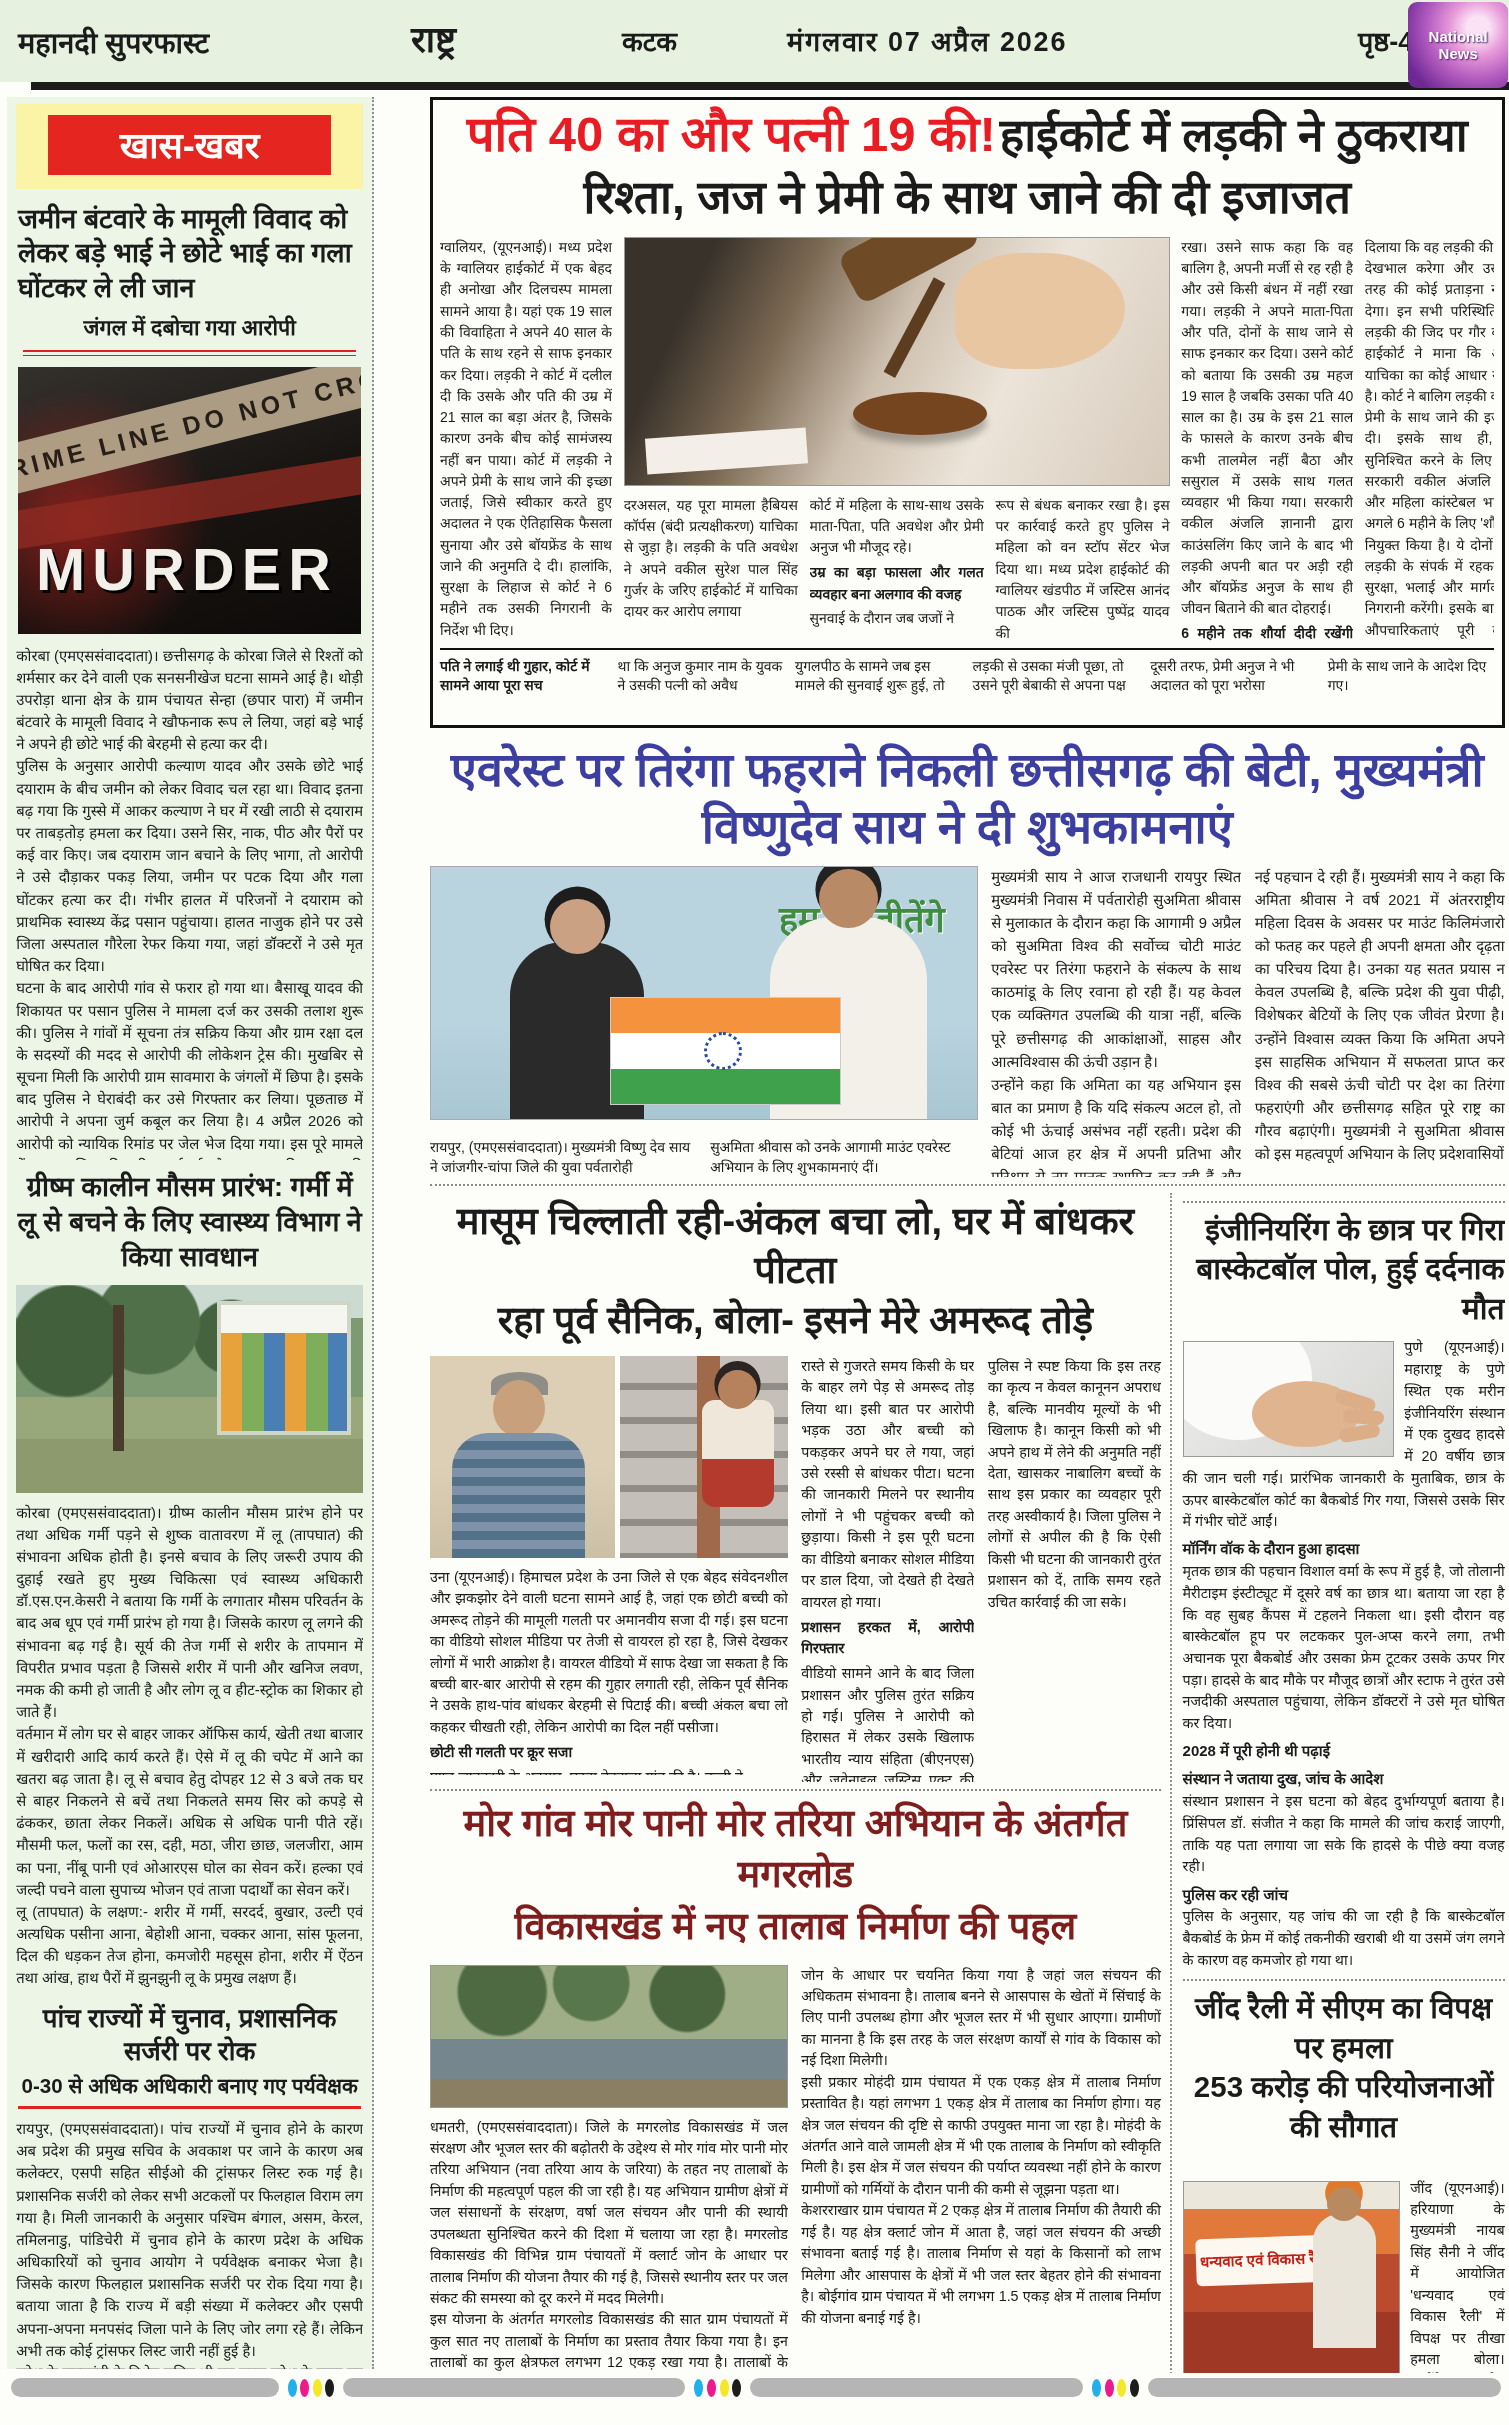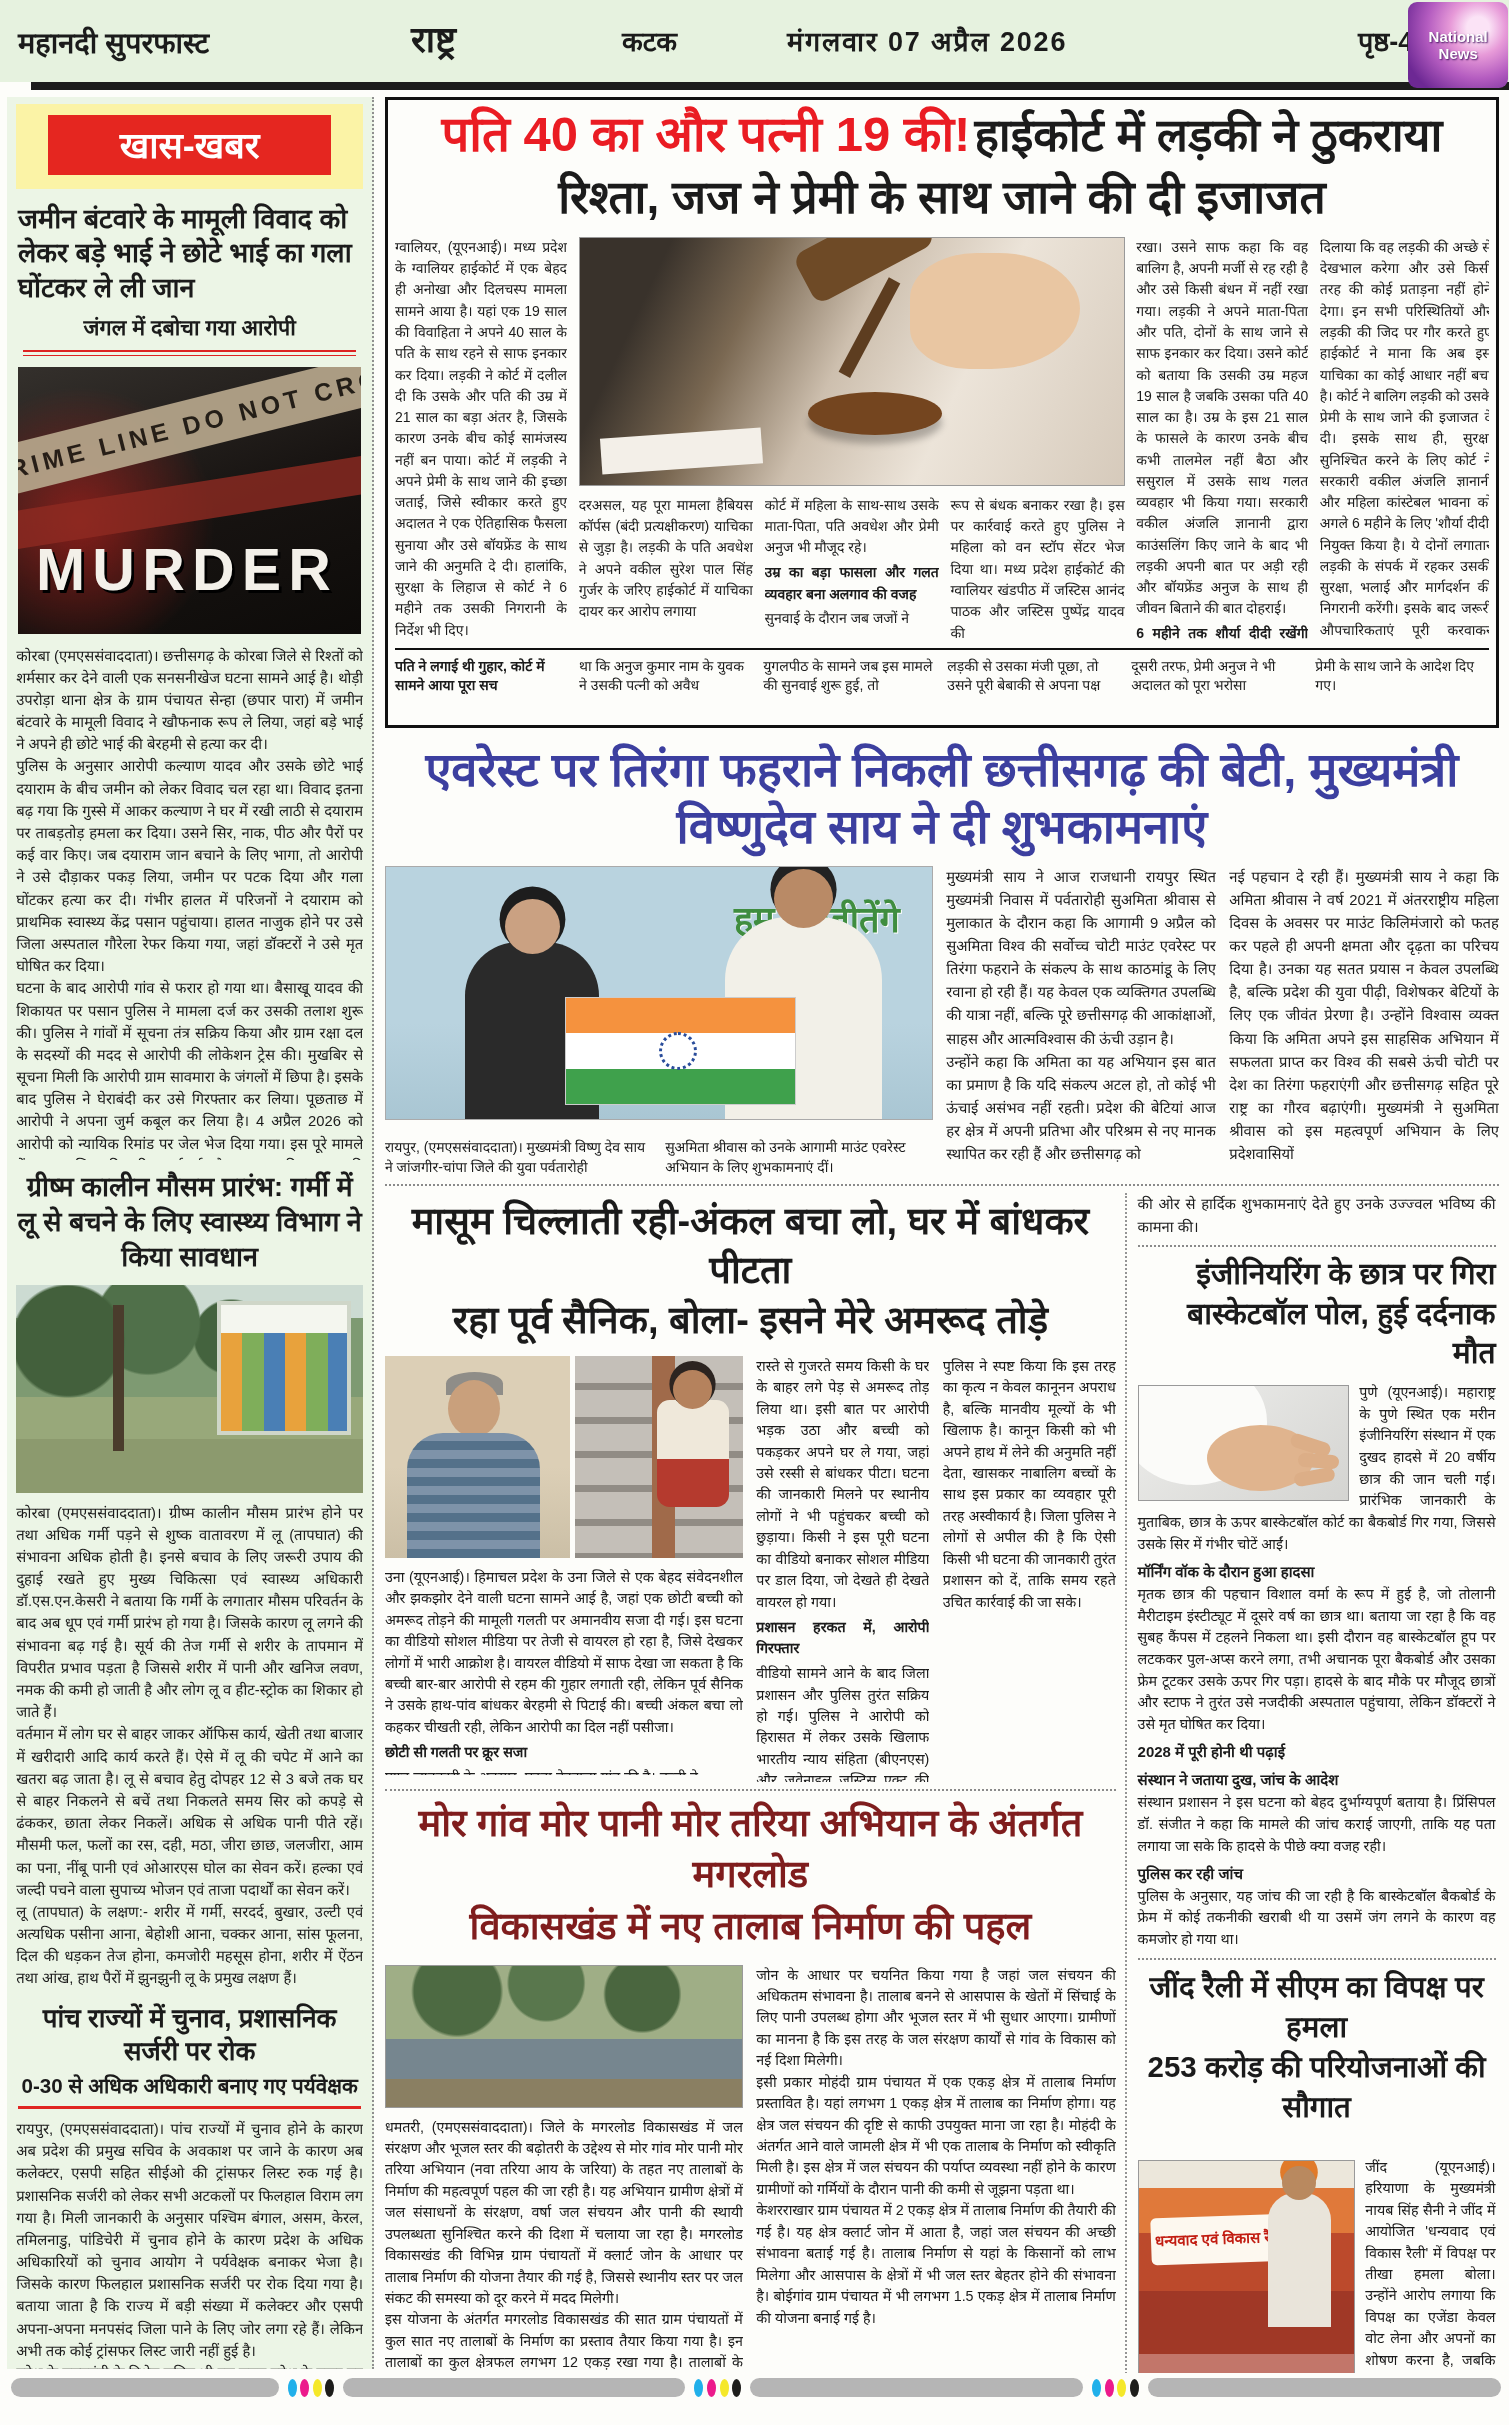--- a/index.html
+++ b/index.html
@@ -12,21 +12,21 @@
   .mh-section{left:411px;font-size:36px;top:14.3px!important;}
   .mh-city{left:622px;font-size:27px;}
   .mh-date{left:787px;font-size:27px;letter-spacing:1.8px;}
   .mh-page{left:1358px;font-size:27px;}
   .logo{position:absolute;right:1.8px;top:1.8px;width:100px;height:86px;border-radius:9px;
         background:radial-gradient(circle at 70% 30%,#fbe3f6 0 12%,#e79ad8 30%,#b45cc0 55%,#6d2894 85%);
         display:flex;flex-direction:column;align-items:center;justify-content:center;
         color:#fff;font-weight:bold;font-size:15px;text-shadow:0.9px 0.9px 1.8px #41105e;z-index:5;}
   .top-rule{height:8px;background:#1c1c1c;margin-left:31px;}
   
-  .content{display:flex;padding:7.2px 5.4px 0 7.2px;height:2290px;box-sizing:border-box;}
+  .content{display:flex;padding:7.2px 5.4px 0 7.2px;height:2290px;box-sizing:border-box;gap:45px;}
   .sidebar{width:367px;min-width:367px;background:#ecf5e6;border-right:2.7px dotted #8f8f8f;
            padding:7.2px 9px;box-sizing:border-box;height:2272px;overflow:hidden;}
   .main{width:1114px;margin-left:10.7px;overflow:hidden;height:2276px;}
   .prelined{white-space:pre-line;}
   .just{text-align:justify;}
   
   .khas-box{background:#fbf3a6;padding:10.7px 9px 14.3px;}
   .khas-banner{background:#e52620;color:#fff;font-size:36px;font-weight:bold;text-align:center;
                padding:5.4px 0;width:86%;margin:0 auto;}
   .s1-head{font-size:27px;font-weight:bold;text-align:left;line-height:1.28;padding:12.5px 1.8px 5.4px;}
@@ -336,21 +336,20 @@
 मगरलोड विकासखंड के अंतर्गत कोरगांव ग्राम पंचायत में लगभग 3 एकड़ क्षेत्र में तालाब निर्माण का प्रस्ताव रखा गया है। यह क्षेत्र क्लार्ट</div>
               </div>
               <div class="pond-col just prelined">जोन के आधार पर चयनित किया गया है जहां जल संचयन की अधिकतम संभावना है। तालाब बनने से आसपास के खेतों में सिंचाई के लिए पानी उपलब्ध होगा और भूजल स्तर में भी सुधार आएगा। ग्रामीणों का मानना है कि इस तरह के जल संरक्षण कार्यों से गांव के विकास को नई दिशा मिलेगी।
 इसी प्रकार मोहंदी ग्राम पंचायत में एक एकड़ क्षेत्र में तालाब निर्माण प्रस्तावित है। यहां लगभग 1 एकड़ क्षेत्र में तालाब का निर्माण होगा। यह क्षेत्र जल संचयन की दृष्टि से काफी उपयुक्त माना जा रहा है। मोहंदी के अंतर्गत आने वाले जामली क्षेत्र में भी एक तालाब के निर्माण को स्वीकृति मिली है। इस क्षेत्र में जल संचयन की पर्याप्त व्यवस्था नहीं होने के कारण ग्रामीणों को गर्मियों के दौरान पानी की कमी से जूझना पड़ता था।
 केशरराखार ग्राम पंचायत में 2 एकड़ क्षेत्र में तालाब निर्माण की तैयारी की गई है। यह क्षेत्र क्लार्ट जोन में आता है, जहां जल संचयन की अच्छी संभावना बताई गई है। तालाब निर्माण से यहां के किसानों को लाभ मिलेगा और आसपास के क्षेत्रों में भी जल स्तर बेहतर होने की संभावना है। बोईगांव ग्राम पंचायत में भी लगभग 1.5 एकड़ क्षेत्र में तालाब निर्माण की योजना बनाई गई है।</div>
             </div>
           </section>
         </div>
 
         <div class="mid-right">
-          <div class="ev-tail just">की ओर से हार्दिक शुभकामनाएं देते हुए उनके उज्ज्वल भविष्य की कामना की।</div>
           <div class="dotted-h"></div>
 
           <section>
             <div class="eng-head">इंजीनियरिंग के छात्र पर गिरा बास्केटबॉल पोल, हुई दर्दनाक मौत</div>
             <div class="eng-body just">
               <div class="eng-photo">
                 <div class="eng-cloth"></div>
                 <div class="eng-palm"></div>
                 <div class="eng-f" style="right:8%;bottom:42%;transform:rotate(18deg);"></div>
                 <div class="eng-f" style="right:4%;bottom:28%;transform:rotate(4deg);"></div>

